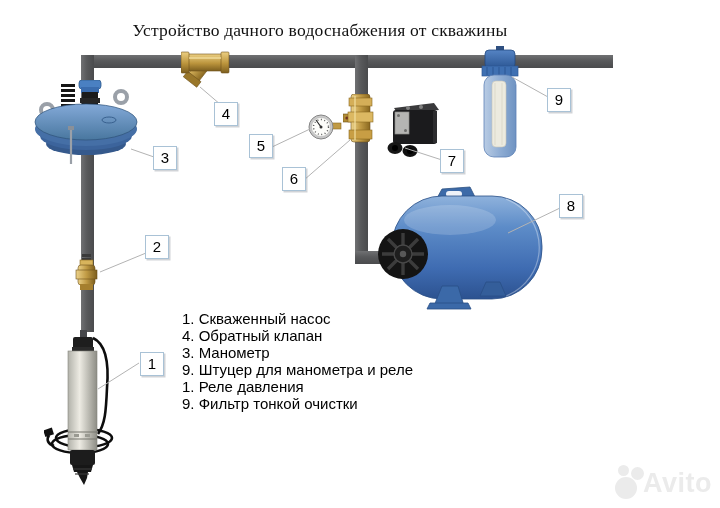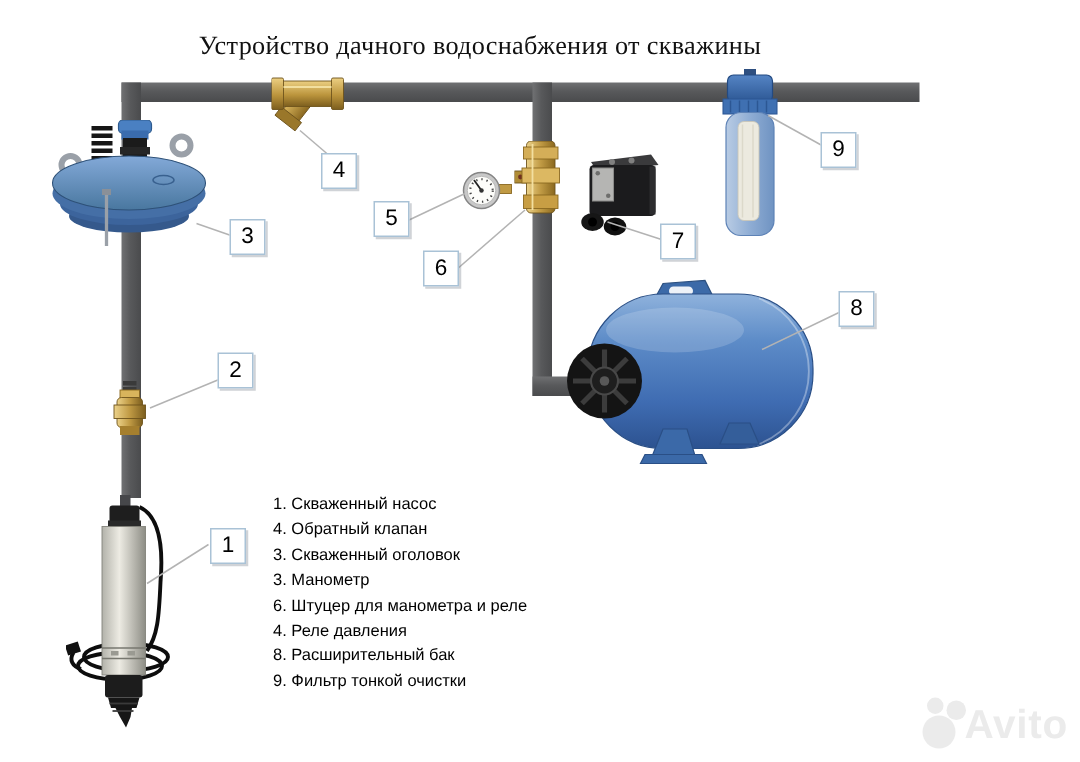--- a/index.html
+++ b/index.html
@@ -8,21 +8,21 @@
   .title{position:absolute;left:0;top:20px;width:640px;text-align:center;
          font-family:"Liberation Serif",serif;font-size:17.5px;color:#111;letter-spacing:.2px;}
   .pipe{position:absolute;}
   .pipe.h{background:linear-gradient(to bottom,#707173,#58595b 45%,#4a4b4d);}
   .pipe.v{background:linear-gradient(to right,#707173,#58595b 45%,#4a4b4d);}
   .comp{position:absolute;}
   #leaders{position:absolute;left:0;top:0;pointer-events:none;}
   .marker{position:absolute;width:24px;height:24px;background:#fff;
           border:1px solid var(--label-border,#a9c2d6);box-shadow:1.5px 1.5px 0 rgba(120,130,140,.35);
           font-size:15px;color:#000;text-align:center;line-height:22px;box-sizing:border-box;}
-  .legend{position:absolute;left:182px;top:328px;font-size:11px;line-height:16.9px;color:#000;}
+  .legend{position:absolute;left:182px;top:311px;font-size:15px;line-height:16.9px;color:#000;}
   .legend div{white-space:nowrap;}
   .watermark{position:absolute;color:var(--watermark,#ebebeb);}
   .wm-text{position:absolute;left:643px;top:468px;font-size:27px;font-weight:bold;
            color:var(--watermark,#ebebeb);letter-spacing:.5px;}
   .wm-c{position:absolute;border-radius:50%;background:var(--watermark,#ebebeb);}
 </style>
 </head>
 <body>
 
 <div id="scene">
@@ -250,25 +250,23 @@
   <div class="marker" style="left:214px;top:102px;">4</div>
   <div class="marker" style="left:249px;top:134px;">5</div>
   <div class="marker" style="left:282px;top:167px;">6</div>
   <div class="marker" style="left:440px;top:149px;">7</div>
   <div class="marker" style="left:559px;top:194px;">8</div>
   <div class="marker" style="left:547px;top:88px;">9</div>
 
   <div class="legend">
     <div>1. Скваженный насос</div>
     <div>4. Обратный клапан</div>
-    <div>3. Скваженный оголовок</div>
     <div>3. Манометр</div>
-    <div>6. Штуцер для манометра и реле</div>
-    <div>4. Реле давления</div>
-    <div>8. Расширительный бак</div>
+    <div>9. Штуцер для манометра и реле</div>
+    <div>1. Реле давления</div>
     <div>9. Фильтр тонкой очистки</div>
   </div>
 
   <div class="watermark">
     <span class="wm-c" style="left:615px;top:477px;width:22px;height:22px;"></span>
     <span class="wm-c" style="left:618px;top:465px;width:11px;height:11px;"></span>
     <span class="wm-c" style="left:631px;top:467px;width:13px;height:13px;"></span>
     <span class="wm-text">Avito</span>
   </div>
 

